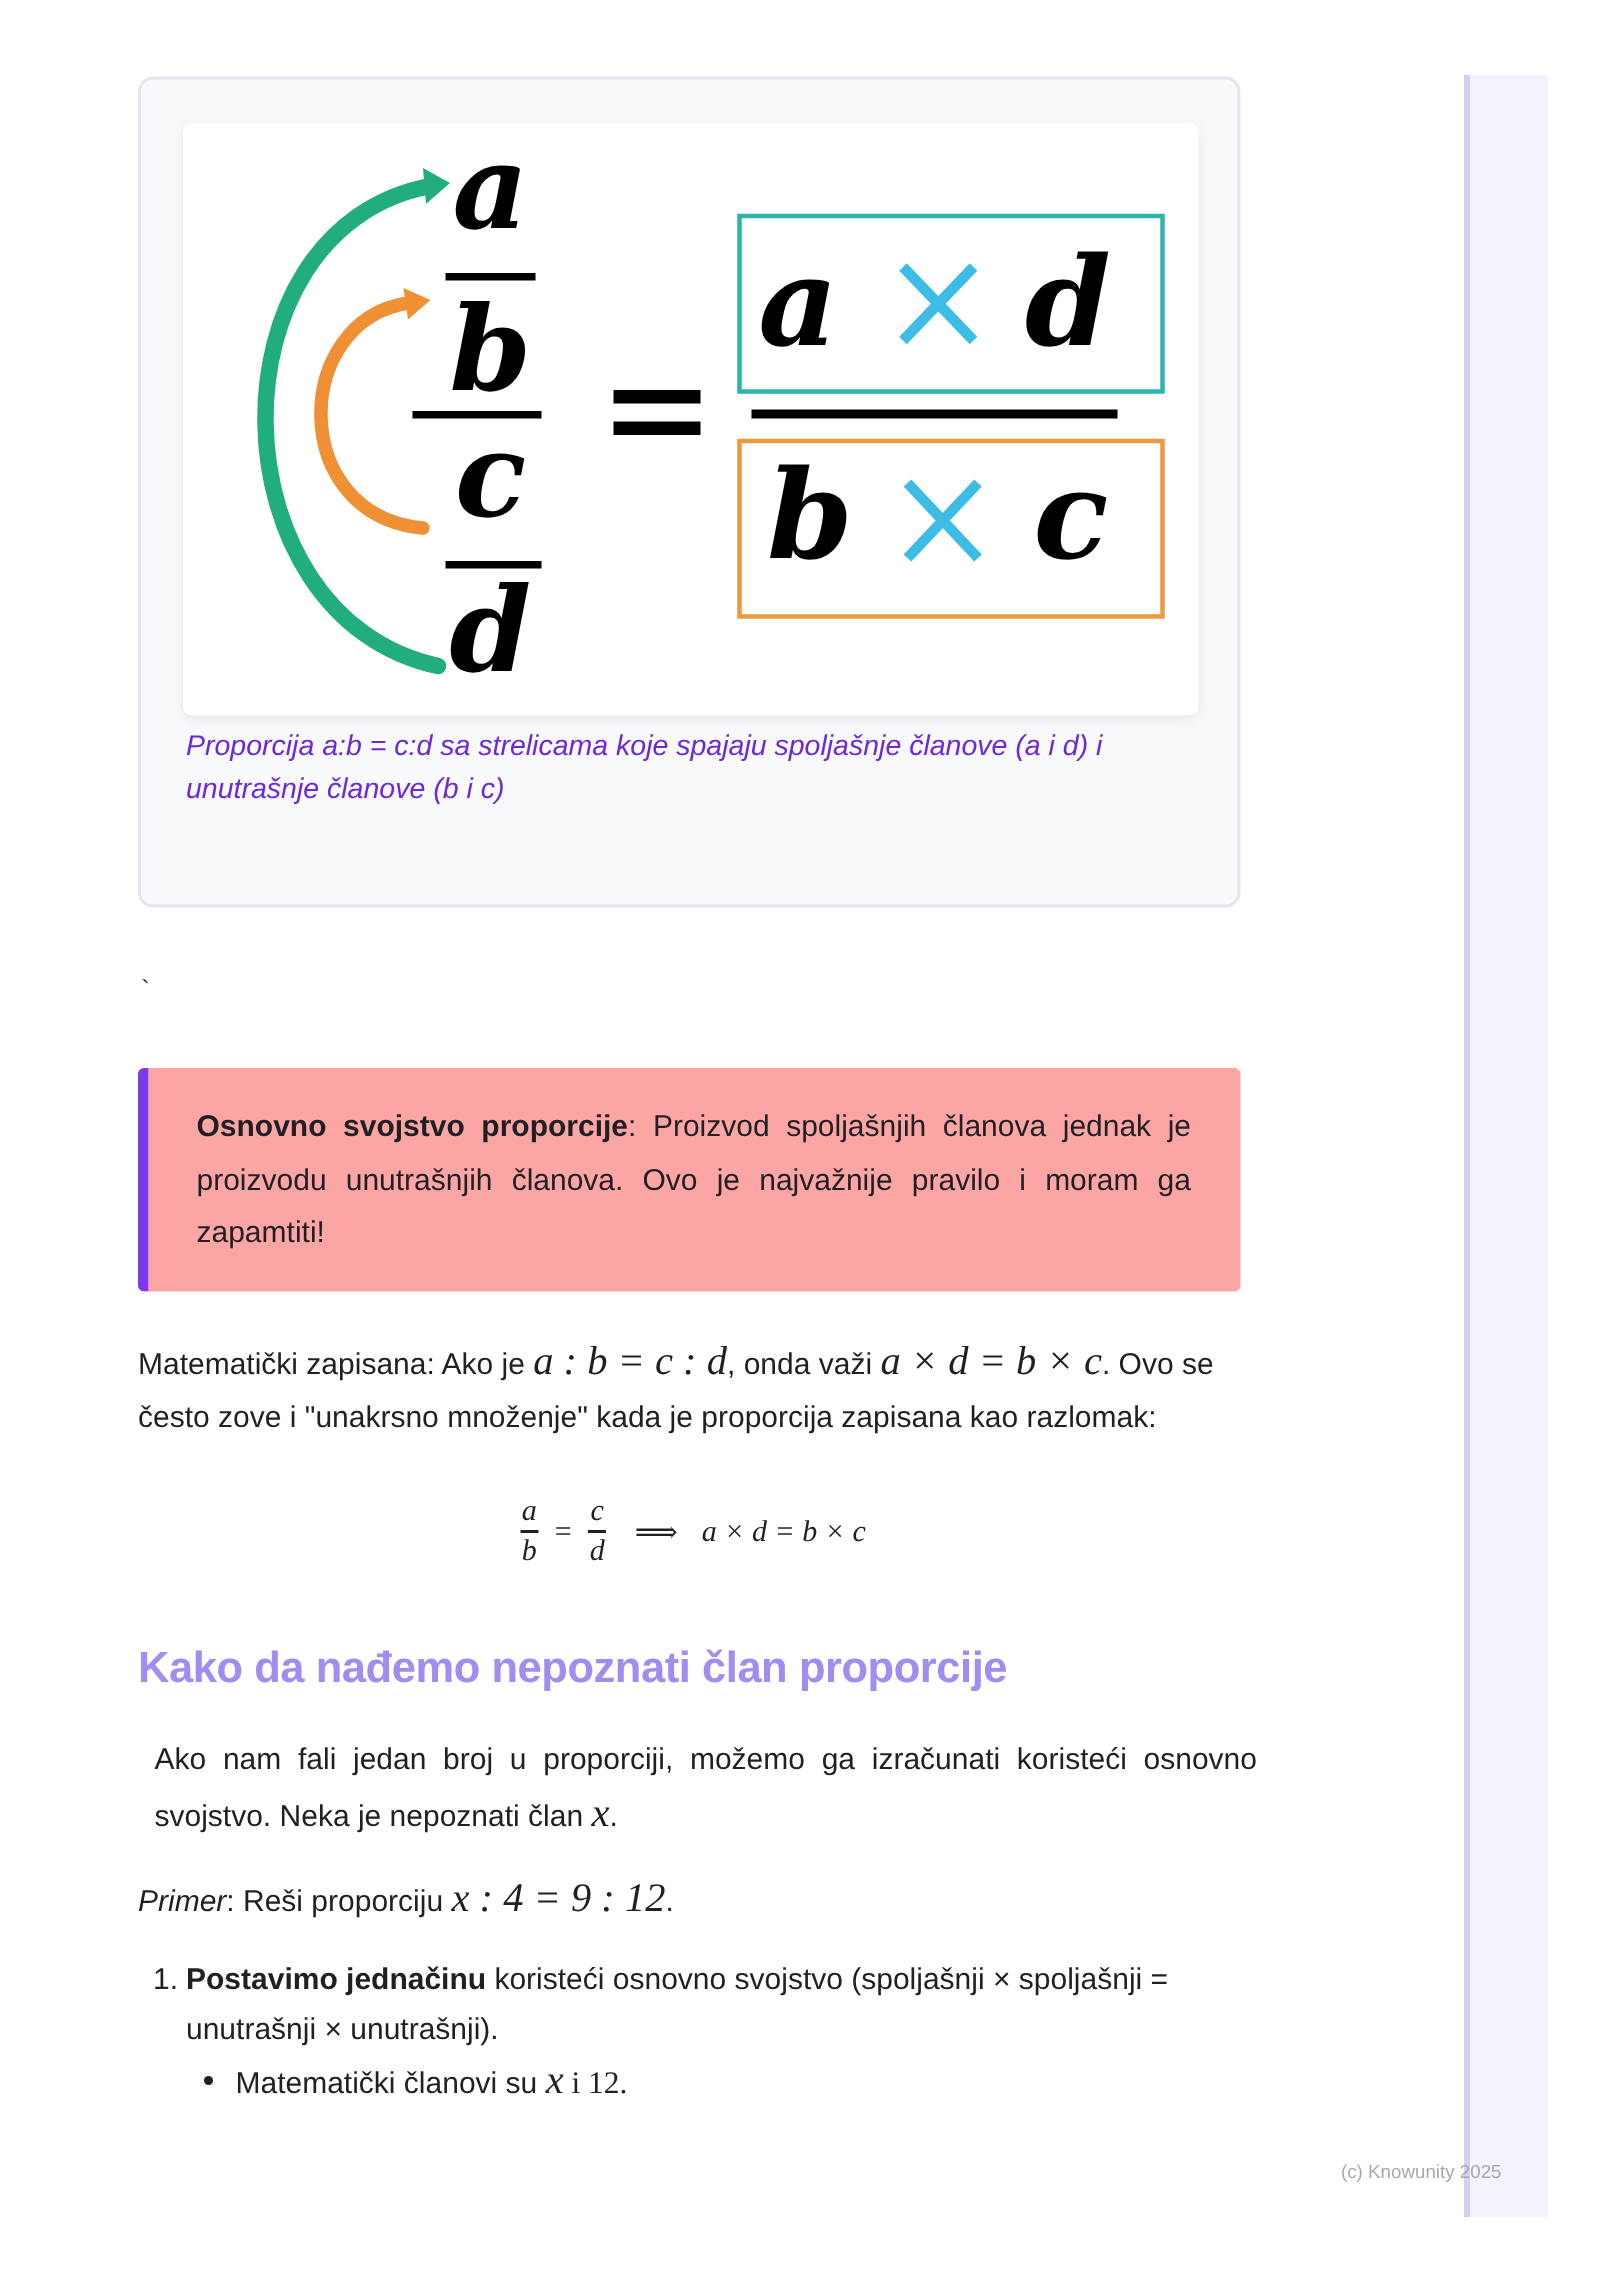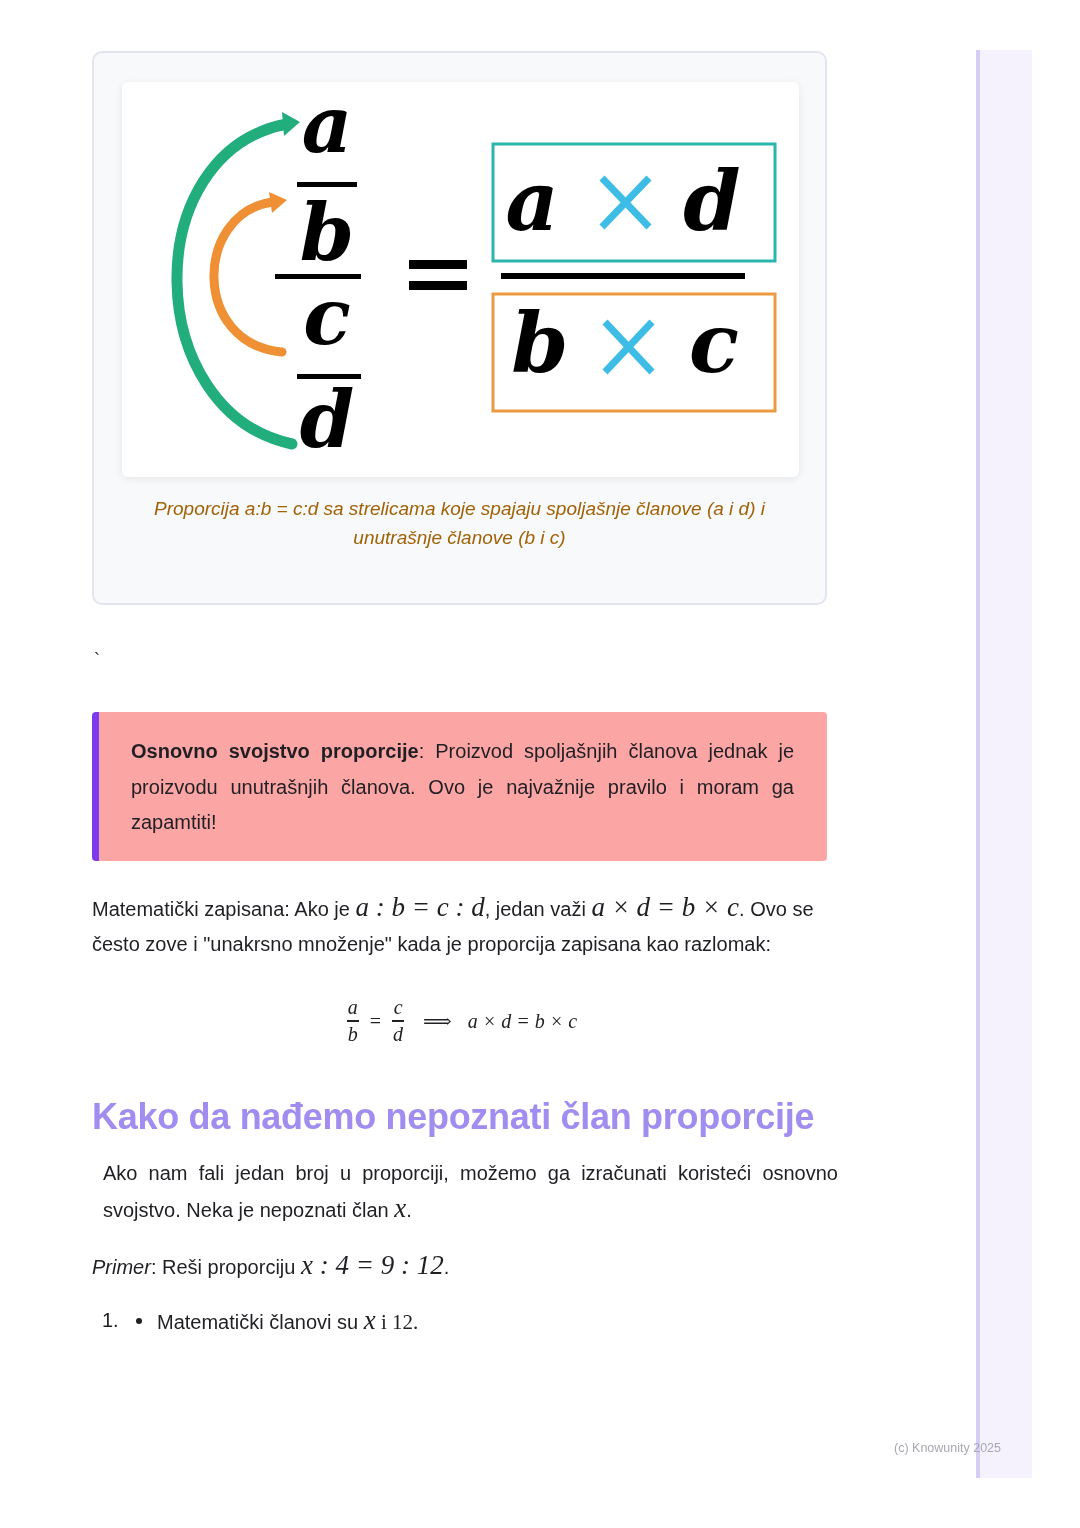--- a/index.html
+++ b/index.html
@@ -12,23 +12,23 @@
       background: #f8f9fb; border: 2px solid #e4e4ef; border-radius: 10px;
     }
     .figure-image {
       position: absolute; left: 28px; top: 29px; width: 677px; height: 395px;
       background: #ffffff; border-radius: 6px;
       box-shadow: 0 2px 8px rgba(0,0,0,0.08);
       overflow: hidden;
     }
     .figure-image svg { width: 100%; height: 100%; display: block; }
     .figure-caption {
-      position: absolute; left: 30px; right: 30px; top: 441px;
-      text-align: center; font-style: italic; font-size: 19px; line-height: 29px;
-      color: #a16207;
+      position: absolute; left: 30px; right: 30px; top: 430px;
+      text-align: left; font-style: italic; font-size: 19px; line-height: 29px;
+      color: #6d28d9;
     }
 
     .stray-mark { position: absolute; left: 94px; top: 650px; font-size: 18px; color: #333; }
 
     
     .callout {
       position: absolute; left: 92px; top: 712px; width: 735px; height: 149px;
       background: #fca5a5; border-radius: 4px;
       border-left: 7px solid #7c3aed;
       padding: 22px 33px 0 32px;
@@ -45,21 +45,21 @@
       position: absolute; left: 92px; top: 995px; width: 735px; height: 52px;
       display: flex; justify-content: center; align-items: center;
       font-family: "Liberation Serif", "DejaVu Serif", serif; font-size: 20px; color: #1f1f24;
     }
     .frac { display: inline-flex; flex-direction: column; align-items: center; margin: 0 5px; font-style: italic; line-height: 21px; }
     .frac .bar { width: 12px; height: 1.5px; background: #1f1f24; margin: 2px 0; }
     .dm-op { margin: 0 6px; }
     .dm-rhs { font-style: italic; margin-left: 10px; }
 
     .section-heading {
-      position: absolute; left: 92px; top: 1096px; font-size: 36px; font-weight: bold;
+      position: absolute; left: 92px; top: 1096px; font-size: 29px; font-weight: bold;
       color: #a18cef; letter-spacing: -0.3px;
     }
 
     .steps { position: absolute; left: 102px; top: 1304px; width: 725px; font-size: 20px; line-height: 33px; }
     .step-num { position: absolute; left: 0; top: 0; }
     .step-body { padding-left: 22px; }
     .bullets { list-style: none; padding-left: 55px; margin-top: 0; }
     .bullets li { position: relative; line-height: 33px; }
     .bullets li + li { margin-top: 11px; }
     .bullets li::before {
@@ -124,21 +124,21 @@
   </div>
   <div class="figure-caption">Proporcija a:b = c:d sa strelicama koje spajaju spoljašnje članove (a i d) i unutrašnje članove (b i c)</div>
 </div>
 
 <div class="stray-mark">`</div>
 
 <div class="callout">
   <p class="callout-text"><b>Osnovno svojstvo proporcije</b><span>: Proizvod spoljašnjih članova jednak je proizvodu unutrašnjih članova. Ovo je najvažnije pravilo i moram ga zapamtiti!</span></p>
 </div>
 
-<p class="para" style="top: 890px;"><span>Matematički zapisana: Ako je </span><span class="math">a : b = c : d</span><span>, jedan važi </span><span class="math">a × d = b × c</span><span>. Ovo se često zove i "unakrsno množenje" kada je proporcija zapisana kao razlomak:</span></p>
+<p class="para" style="top: 890px;"><span>Matematički zapisana: Ako je </span><span class="math">a : b = c : d</span><span>, onda važi </span><span class="math">a × d = b × c</span><span>. Ovo se često zove i "unakrsno množenje" kada je proporcija zapisana kao razlomak:</span></p>
 
 <div class="display-math">
   <span class="frac">
     <span>a</span>
     <span class="bar"></span>
     <span>b</span>
   </span>
   <span class="dm-op">=</span>
   <span class="frac">
     <span>c</span>
@@ -151,20 +151,21 @@
 
 <h2 class="section-heading">Kako da nađemo nepoznati član proporcije</h2>
 
 <p class="para justify" style="top: 1156px;"><span>Ako nam fali jedan broj u proporciji, možemo ga izračunati koristeći osnovno svojstvo. Neka je nepoznati član </span><span class="math">x</span><span>.</span></p>
 
 <p class="para" style="top: 1248px;"><em>Primer</em><span>: Reši proporciju </span><span class="math" style="font-style:normal;"><i>x : 4 = 9 : 12</i></span><span>.</span></p>
 
 <div class="steps">
   <div class="step" style="position:relative;">
     <span class="step-num">1.</span>
+    <div class="step-body"><b>Postavimo jednačinu</b><span> koristeći osnovno svojstvo (spoljašnji × spoljašnji = unutrašnji × unutrašnji).</span></div>
     <ul class="bullets">
       <li><span>Matematički članovi su </span><span class="math">x</span><span class="num"> i </span><span class="num">12</span><span class="num">.</span></li>
     </ul>
   </div>
 </div>
 
 <div class="side-strip"></div>
 
 <div class="footer-credit">(c) Knowunity 2025</div>
 

